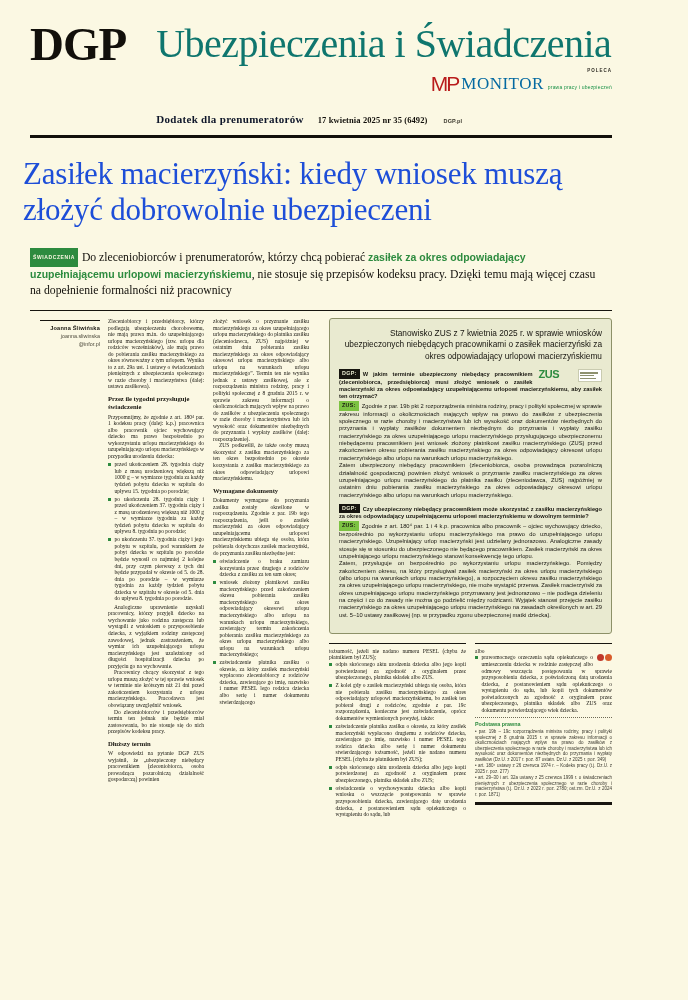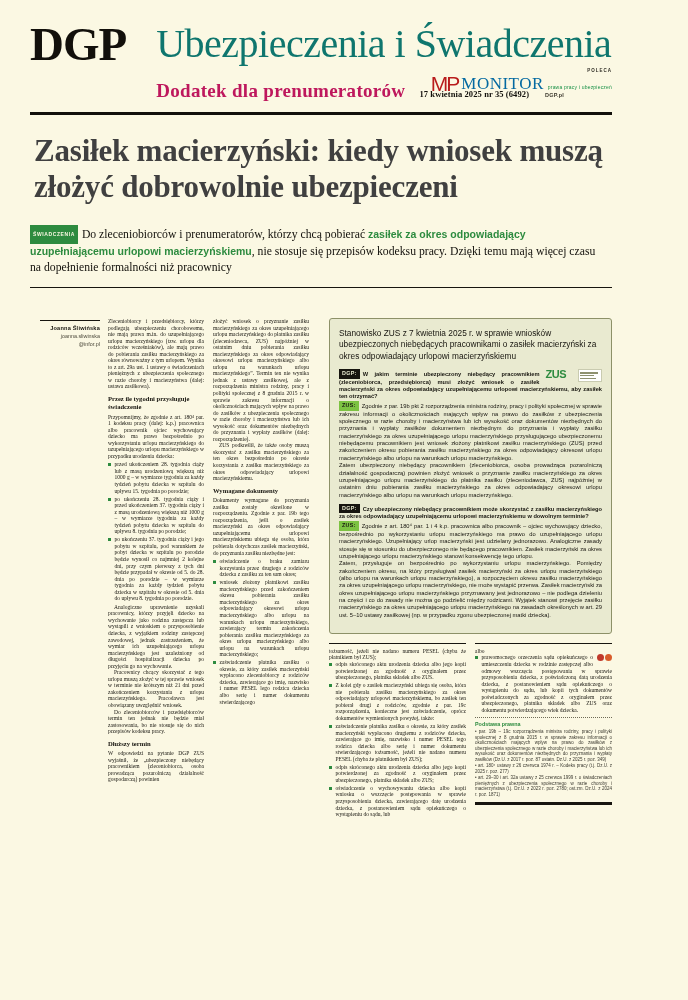--- a/index.html
+++ b/index.html
@@ -28,21 +28,21 @@
   .mast-title{
     font-family:"Liberation Serif", serif;
     font-size:40px;line-height:44px;font-weight:normal;color:#0f766e;
     letter-spacing:-0.5px;white-space:nowrap;
   }
   .mast-sub-row{
     display:flex;align-items:baseline;margin-top:14px;margin-left:0px;
   }
   .mast-sub{
     font-family:"Liberation Serif", serif;
-    font-weight:bold;font-size:19px;color:#be185d;letter-spacing:0.3px;
+    font-weight:bold;font-size:11px;color:#0f172a;letter-spacing:0.3px;margin-top:33px;
   }
   .mast-date{
     font-family:"Liberation Serif", serif;
     font-weight:bold;font-size:8.5px;color:#12100b;margin-left:14px;letter-spacing:0.1px;
   }
   .mast-dgppl{
     font-family:"Liberation Sans", sans-serif;
     font-weight:bold;font-size:5.5px;color:#3a372c;margin-left:16px;letter-spacing:0.2px;
   }
   .monitor-block{
@@ -64,24 +64,24 @@
     font-size:17px;line-height:16px;color:#0369a1;letter-spacing:0.5px;
   }
   .monitor-tag{
     font-family:"Liberation Sans", sans-serif;
     font-size:5px;color:#199147;letter-spacing:0.2px;margin-top:1px;
   }
   .rule-thick{height:3px;background:#12100b;margin:10px 20px 0 30px;}
 
   
   .headline{
-    margin:18px 26px 0 34px;
-    font-family:"Liberation Serif", serif;
-    font-weight:bold;font-size:31px;line-height:36px;
-    letter-spacing:-0.2px;color:#404040;
+    margin:18px 26px 0 23px;
+    font-family:"Liberation Serif", serif;
+    font-weight:normal;font-size:31px;line-height:36px;
+    letter-spacing:-0.2px;color:#1d4ed8;
   }
 
   
   .lead{
     margin:20px 24px 0 30px;
     font-family:"Liberation Serif", serif;
     font-size:11.7px;line-height:15.4px;color:#12100b;text-align:left;
   }
   .tag-swiadczenia{
     display:inline-block;background:#2d8b3f;color:#fbf8e3;
@@ -139,21 +139,21 @@
   .sidebar{
     width:283px;flex:0 0 283px;margin-left:9px;
     display:flex;flex-direction:column;
   }
   .zus-box{
     background:#e9ead0;border:1px solid #8d9168;border-radius:3px;
     padding:9px 9px 9px 9px;box-sizing:border-box;
   }
   .zus-title{
     font-family:"Liberation Sans", sans-serif;
-    font-size:8.3px;line-height:11.4px;text-align:left;color:#17150f;
+    font-size:8.3px;line-height:11.4px;text-align:right;color:#17150f;
     margin-bottom:7px;
   }
   .qa{margin-bottom:5px;}
   .qline{
     font-family:"Liberation Sans", sans-serif;
     font-size:5.7px;line-height:7.3px;font-weight:bold;color:#17150f;text-align:justify;
   }
   .tag-dgp{
     display:inline-block;background:#17150f;color:#e9ead0;
     font-family:"Liberation Sans", sans-serif;
@@ -166,21 +166,21 @@
     font-size:5.4px;font-weight:bold;letter-spacing:0.3px;
     padding:1px 3px;margin-right:3px;vertical-align:1px;
   }
   .aline{
     font-family:"Liberation Sans", sans-serif;
     font-size:5.75px;line-height:7.35px;color:#17150f;text-align:justify;
     margin-top:1px;
   }
   .aline p{margin:0;}
   .zus-logos{
-    float:right;margin:0 0 3px 6px;display:flex;align-items:flex-start;gap:12px;
+    float:right;margin:0 0 3px 6px;display:flex;align-items:flex-start;gap:19px;
   }
   .zus-mark{
     font-family:"Liberation Sans", sans-serif;
     font-weight:bold;font-size:11px;color:#2d8b3f;letter-spacing:-0.5px;line-height:11px;
   }
   .zus-mini{
     width:24px;height:13px;background:#ffffff;border:1px solid #c9cbb0;
     display:flex;flex-direction:column;justify-content:center;padding:1px;box-sizing:border-box;
   }
   .zus-mini i{display:block;height:1.4px;background:#8e916f;margin:0.7px 0;}

